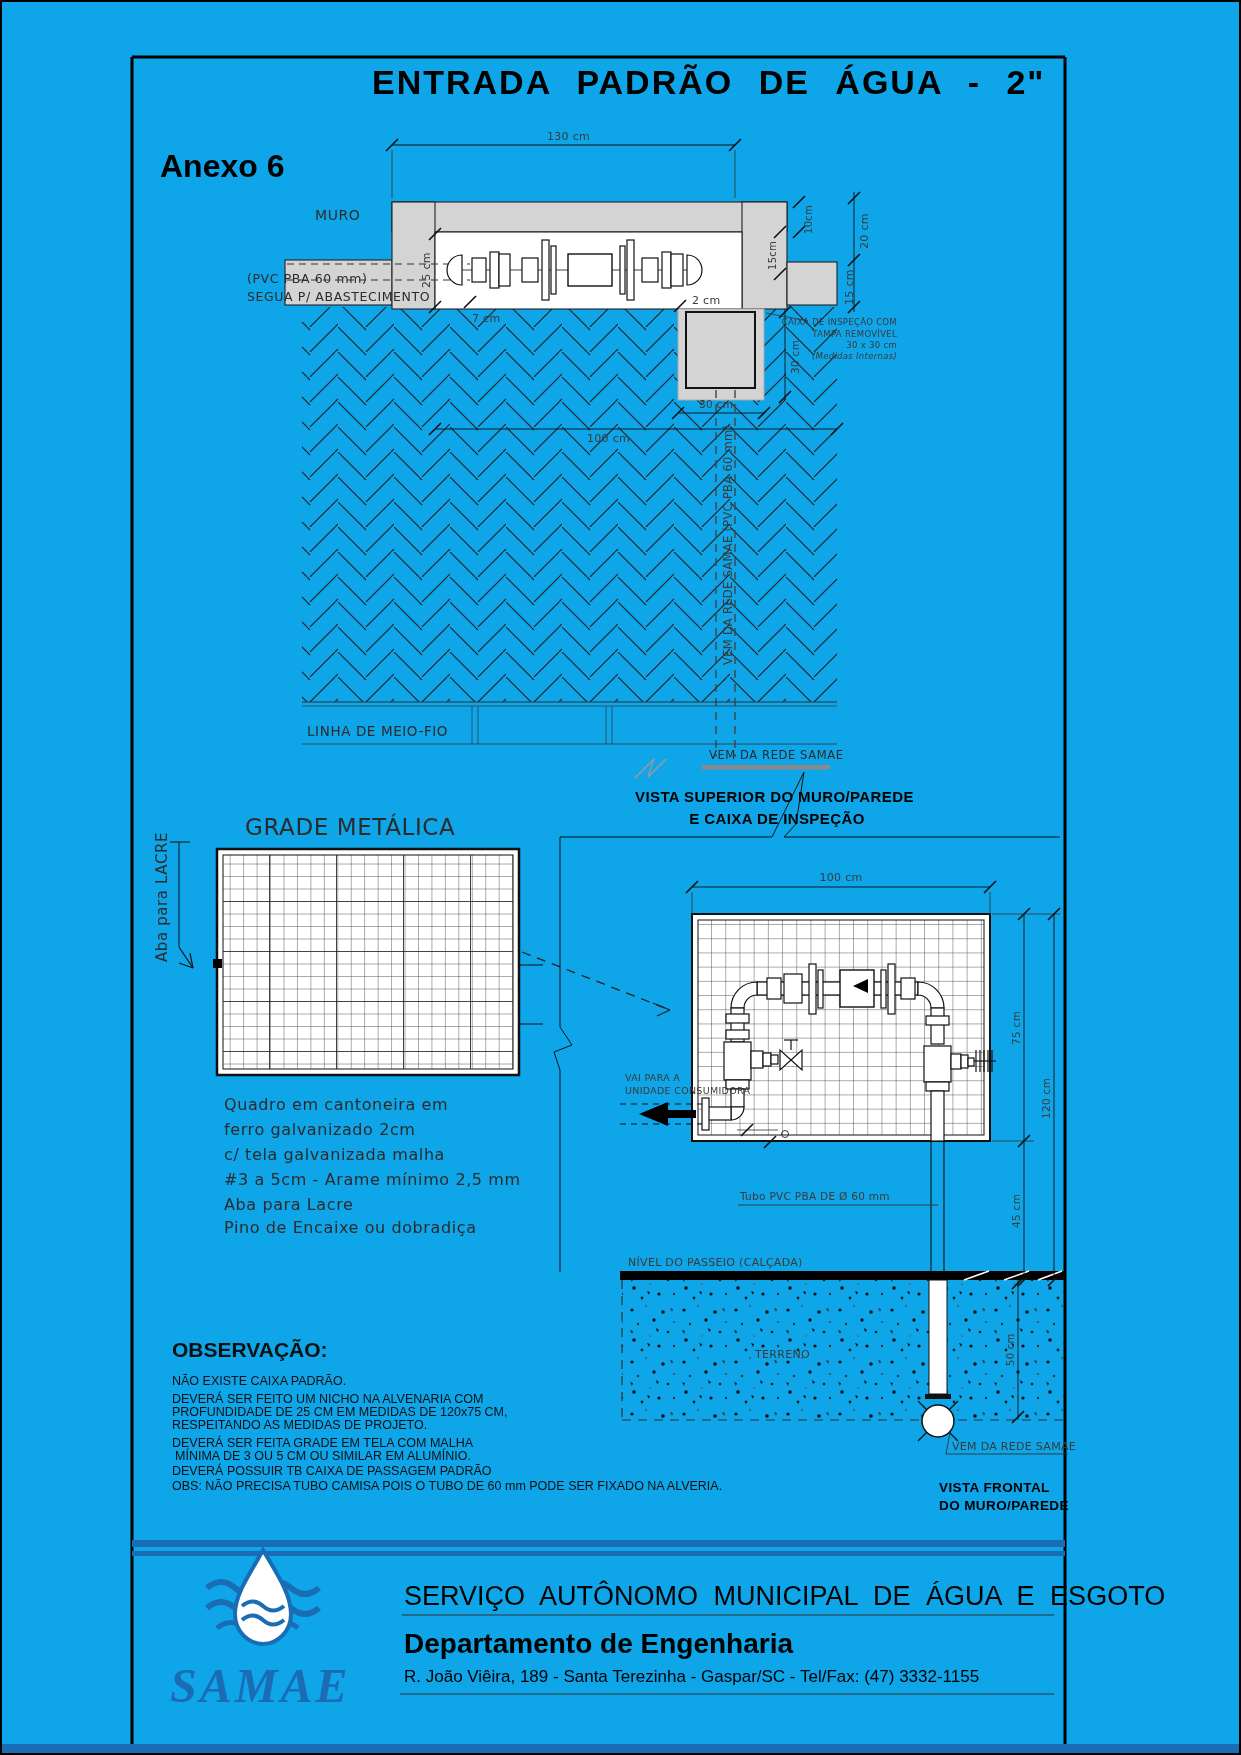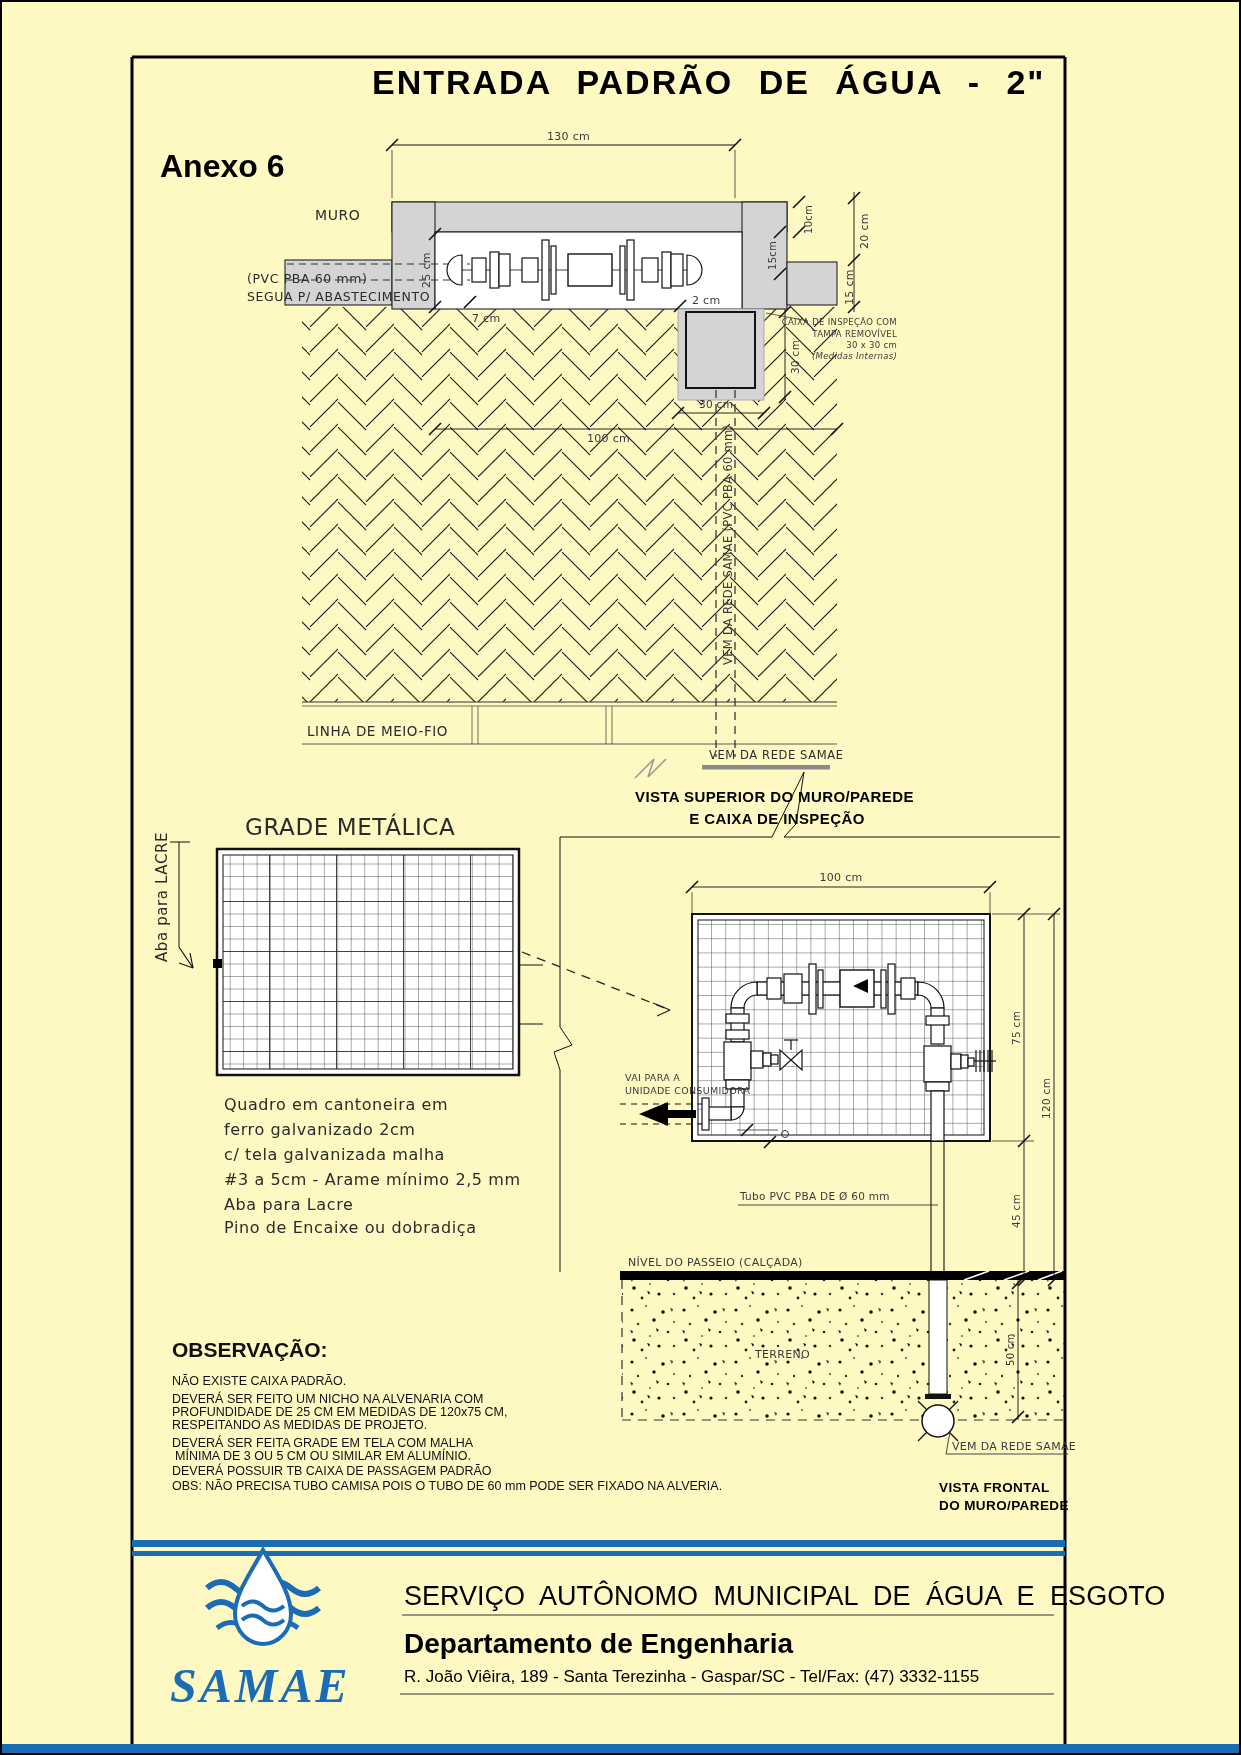--- a/index.html
+++ b/index.html
@@ -1,16 +1,16 @@
 <!DOCTYPE html>
 <html><head>
 <meta charset="utf-8">
 <style>
   html,body{margin:0;padding:0;background:#fff;}
-  .page{position:relative;width:1241px;height:1755px;background:#fef9c3;border:2px solid #000;box-sizing:border-box;overflow:hidden;font-family:"Liberation Sans",sans-serif;}
+  .page{position:relative;width:1241px;height:1755px;background:#0ea5e9;border:2px solid #000;box-sizing:border-box;overflow:hidden;font-family:"Liberation Sans",sans-serif;}
   svg{position:absolute;left:0;top:0;}
   text{user-select:none;}
   .title{font-family:"Liberation Sans",sans-serif;font-weight:bold;font-size:34px;letter-spacing:2px;word-spacing:14px;fill:#000;}
   .annex{font-family:"Liberation Sans",sans-serif;font-weight:bold;font-size:32px;fill:#000;}
   .cad{font-family:"DejaVu Sans",sans-serif;fill:#2b2b2b;letter-spacing:0.6px;}
   .cadsm{font-family:"DejaVu Sans",sans-serif;fill:#3a3a3a;letter-spacing:0.3px;}
   .cap{font-family:"Liberation Sans",sans-serif;font-weight:bold;fill:#000;letter-spacing:0.4px;}
   .obs{font-family:"Liberation Sans",sans-serif;fill:#101010;}
   .ftorg{font-family:"Liberation Sans",sans-serif;font-size:27px;word-spacing:8px;fill:#000;}
   .ftdept{font-family:"Liberation Sans",sans-serif;font-weight:bold;font-size:28px;fill:#000;}

